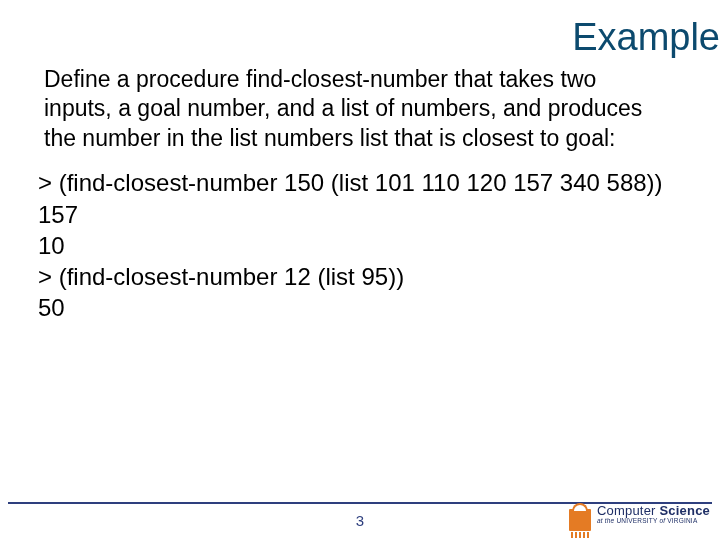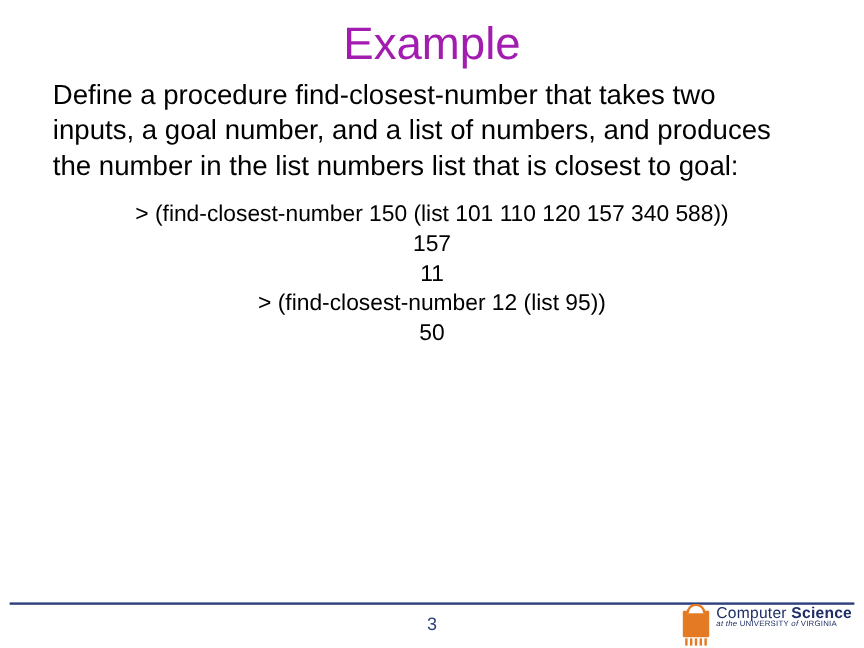--- a/index.html
+++ b/index.html
@@ -12,42 +12,41 @@
     position: relative;
     overflow: hidden;
   }
   .slide {
     width: 720px;
     height: 540px;
     position: relative;
     box-sizing: border-box;
   }
   .title {
-    text-align: center;
+    text-align: right;
     font-size: 38px;
     font-weight: normal;
     margin-top: 16px;
     margin-bottom: 6px;
-    color: #a21caf;
+    color: #0c4a6e;
     font-family: Verdana, Geneva, sans-serif;
   }
   .body-text {
     font-size: 23px;
     line-height: 1.28;
     color: #000;
     margin: 0 58px 14px 44px;
     font-family: Verdana, Geneva, sans-serif;
   }
   .code-block {
-    font-size: 19px;
+    font-size: 24px;
     line-height: 1.3;
     color: #000;
     margin: 0 38px;
     font-family: Verdana, Geneva, sans-serif;
-    text-align: center;
   }
   .code-line {
     white-space: nowrap;
   }
   .bold { font-weight: normal; }
   .footer {
     position: absolute;
     left: 0;
     bottom: 0;
     width: 720px;
@@ -141,21 +140,21 @@
 
 <div class="slide">
 
   <div class="title">Example</div>
 
   <div class="body-text">Define a procedure find-closest-number that takes two inputs, a goal number, and a list of numbers, and produces the number in the list numbers list that is closest to goal:</div>
 
   <div class="code-block">
     <div class="code-line">&gt; (find-closest-number 150 (list 101 110 120 157 340 588))</div>
     <div class="code-line bold">157</div>
-    <div class="code-line bold">11</div>
+    <div class="code-line bold">10</div>
     <div class="code-line">&gt; (find-closest-number 12 (list 95))</div>
     <div class="code-line bold">50</div>
   </div>
 
   <div class="footer">
     <div class="footer-line"></div>
     <div class="page-num">3</div>
     <div class="logo">
       <div class="logo-col">
         <div class="logo-build"></div>

